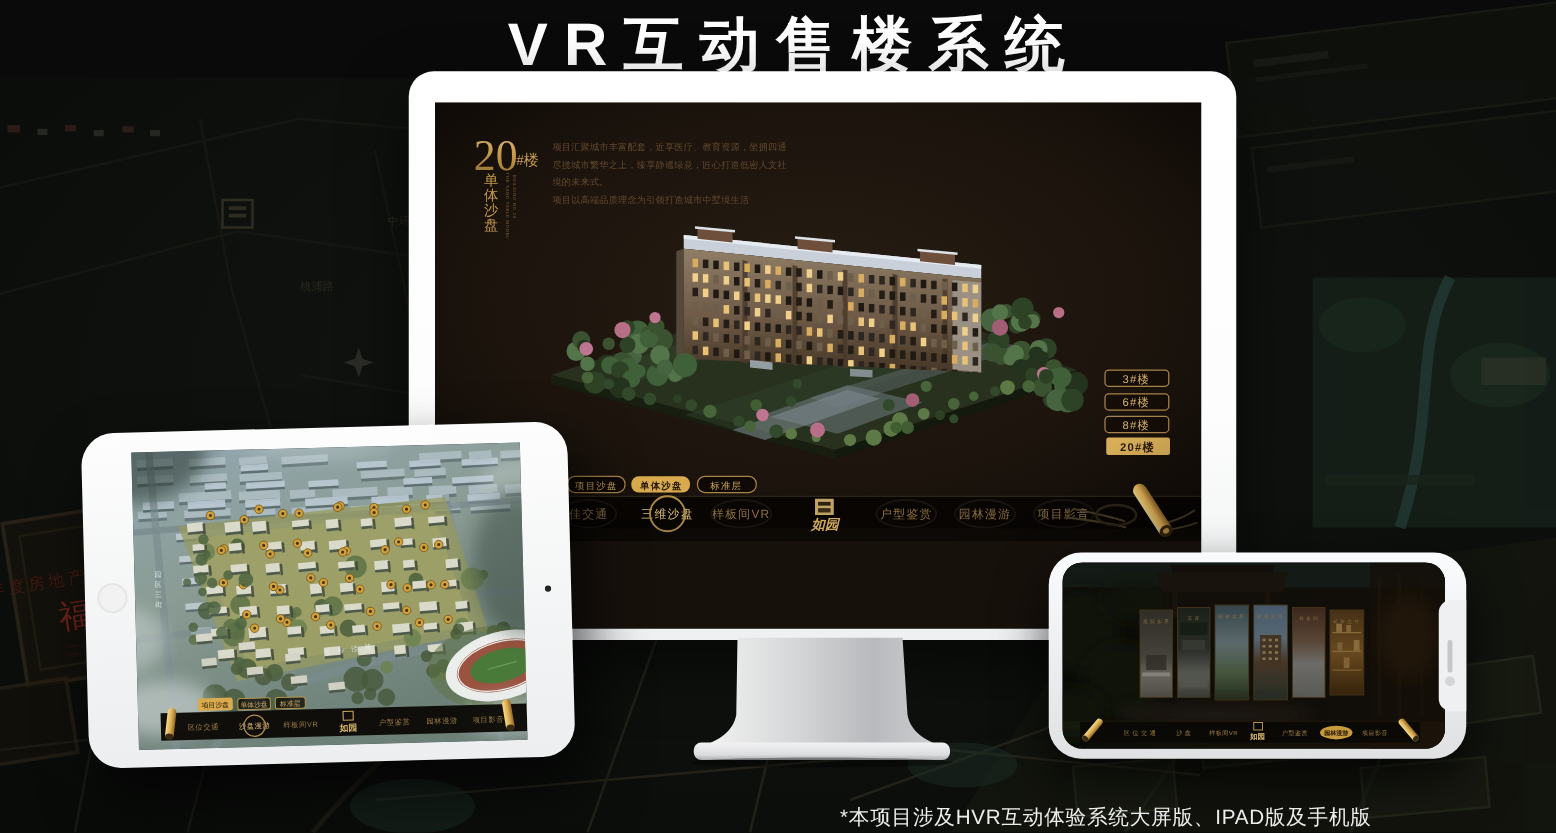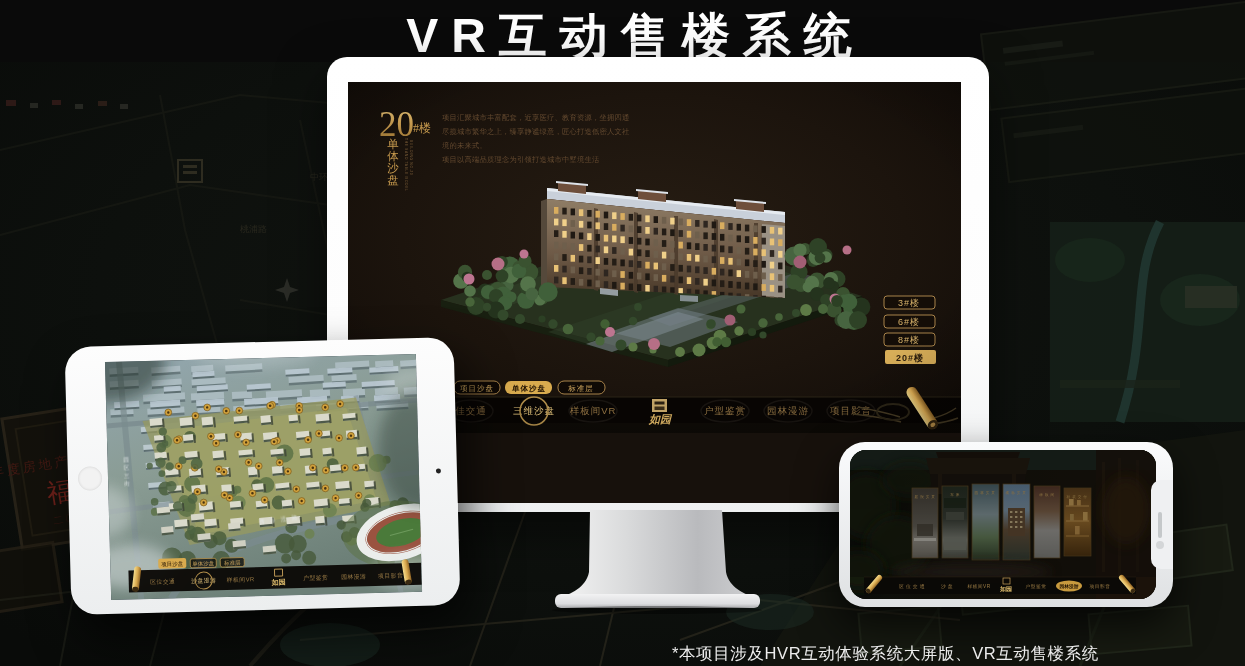--- a/index.html
+++ b/index.html
@@ -1531,13 +1531,13 @@
     </svg>
   </div>
 
   <div class="abs" style="left:312px;top:38px;width:22px;height:89px;border-radius:10px 0 0 10px;background:#eff0f2;"></div>
 
   <div class="abs" style="left:319px;top:70px;width:4px;height:26px;border-radius:2px;background:#c5c8ca;"></div>
 
   <div class="abs" style="left:317px;top:99px;width:8px;height:8px;border-radius:50%;background:#d4d6d8;"></div>
 </div>
 
-<div class="abs" style="left:672px;top:643px;color:#ededed;font-size:16.5px;letter-spacing:0.6px;">*本项目涉及HVR互动体验系统大屏版、VR互动售楼系统</div>
+<div class="abs" style="left:672px;top:643px;color:#ededed;font-size:16.5px;letter-spacing:0.6px;">*本项目涉及HVR互动体验系统大屏版、IPAD版及手机版</div>
 
 </body></html>

